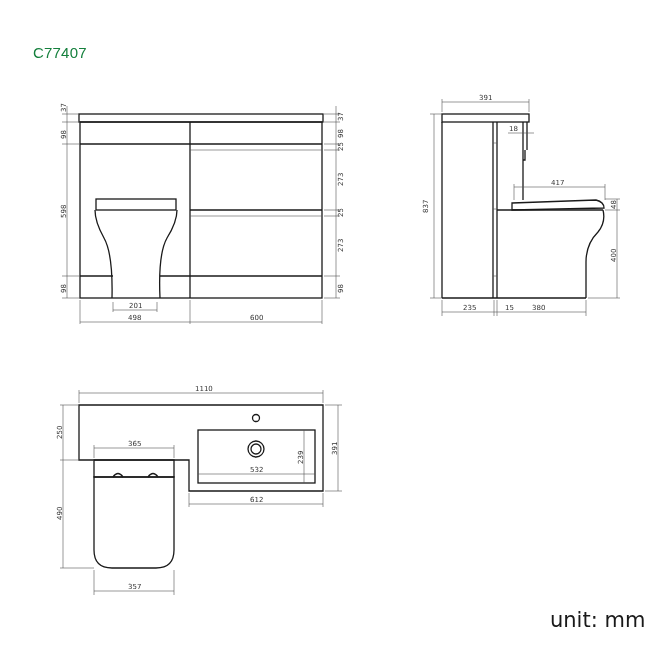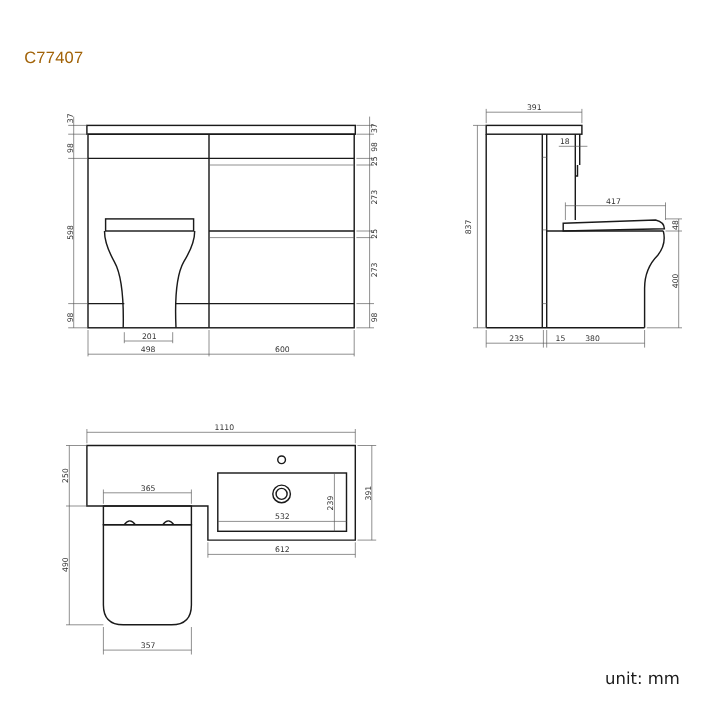--- a/index.html
+++ b/index.html
@@ -1,18 +1,18 @@
 <!DOCTYPE html>
 <html><head>
   <meta charset="utf-8">
   <style>
     html, body { margin: 0; padding: 0; background: #ffffff; }
     body { width: 650px; height: 650px; position: relative; overflow: hidden; font-family: "Liberation Sans", sans-serif; }
-    .title { position: absolute; left: 22px; top: 44px; font-size: 15px; color: #a16207; letter-spacing: 0.2px; }
-    .unit { position: absolute; left: 550px; top: 608px; font-size: 15px; color: #1a1a1a; font-family: "DejaVu Sans", sans-serif; }
+    .title { position: absolute; left: 33px; top: 44px; font-size: 15px; color: #15803d; letter-spacing: 0.2px; }
+    .unit { position: absolute; left: 550px; top: 608px; font-size: 21px; color: #1a1a1a; font-family: "DejaVu Sans", sans-serif; }
     svg { position: absolute; left: 0; top: 0; }
     .thick { stroke: #1a1a1a; stroke-width: 1.3; fill: none; }
     .thin { stroke: #555; stroke-width: 0.6; fill: none; }
     .dim text, text.dim { font-size: 7px; fill: #333; font-family: "DejaVu Sans", sans-serif; }
   </style>
 </head>
 <body>
 
 <div class="title">C77407</div>
 <div class="unit">unit: mm</div>

